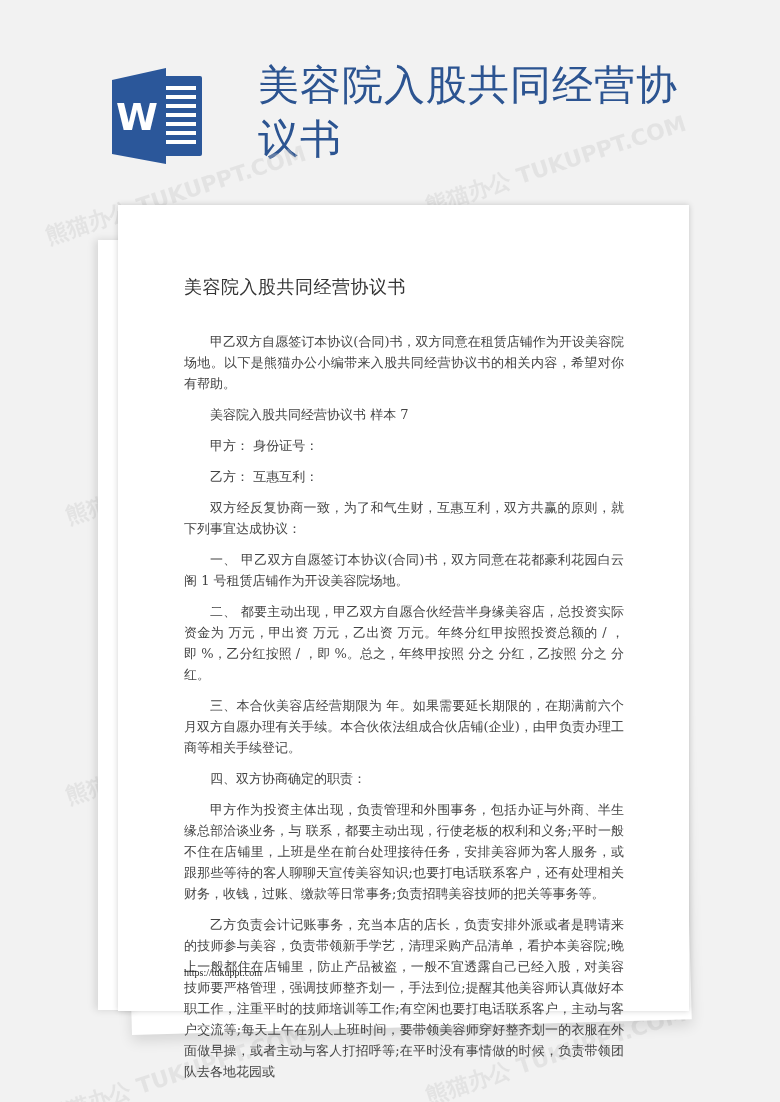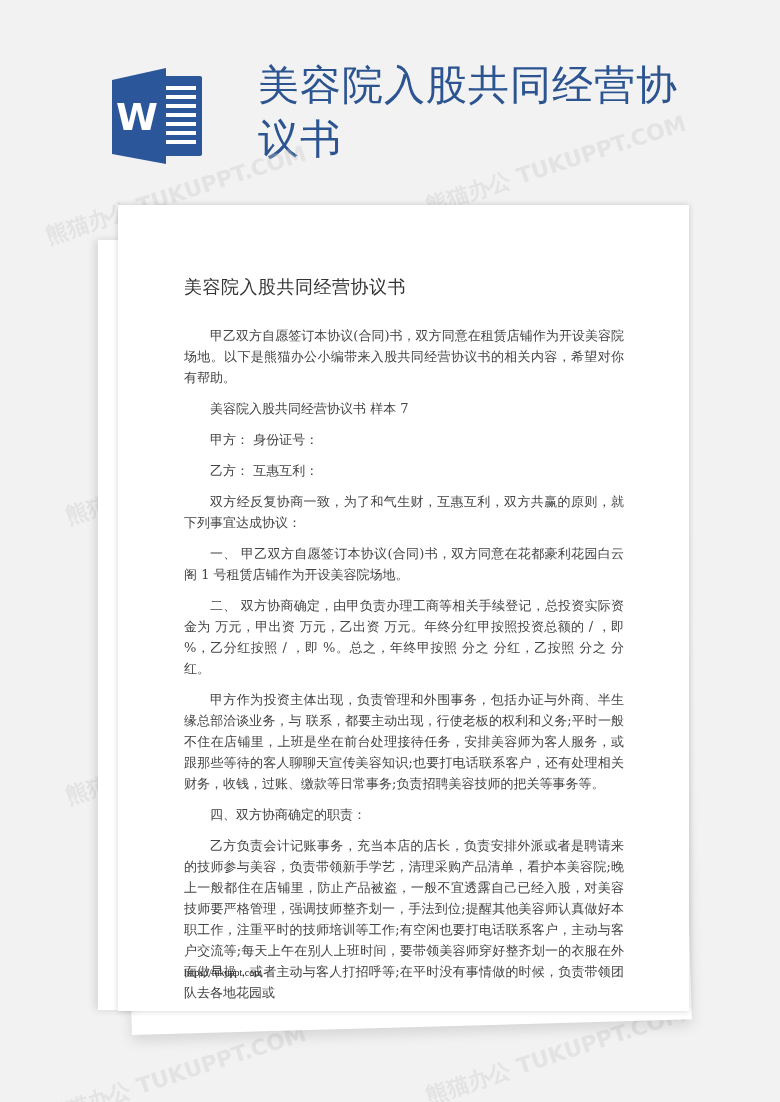--- a/index.html
+++ b/index.html
@@ -30,21 +30,21 @@
     }
     .doc-title {
       position: absolute; left: 66px; top: 70px;
       font-family: "DejaVu Sans", "Liberation Sans", sans-serif;
       font-size: 18px; color: #333; letter-spacing: 0.5px;
     }
     .body-text {
       position: absolute; left: 66px; top: 117px; width: 440px;
       font-size: 13px; line-height: 21px; color: #444; text-align: justify;
     }
-    .body-text p { margin: 3px 0 10px 0; text-indent: 2em; }
+    .body-text p { margin: 9px 0 10px 0; text-indent: 2em; }
     .footer-url {
       position: absolute; left: 66px; top: 762px;
       font-family: Liberation Serif, serif; font-size: 10px; color: #222;
     }
     .watermark {
       position: absolute; font-family: "DejaVu Sans", sans-serif; font-size: 22px;
       font-weight: bold; color: rgba(200,200,200,0.35); transform: rotate(-18deg);
       white-space: nowrap; pointer-events: none;
     }
   </style>
@@ -85,19 +85,20 @@
 
 <div class="page">
   <div class="doc-title">美容院入股共同经营协议书</div>
   <div class="body-text">
     <p>甲乙双方自愿签订本协议(合同)书，双方同意在租赁店铺作为开设美容院场地。以下是熊猫办公小编带来入股共同经营协议书的相关内容，希望对你有帮助。</p>
     <p>美容院入股共同经营协议书 样本 7</p>
     <p>甲方： 身份证号：</p>
     <p>乙方： 互惠互利：</p>
     <p>双方经反复协商一致，为了和气生财，互惠互利，双方共赢的原则，就下列事宜达成协议：</p>
     <p>一、 甲乙双方自愿签订本协议(合同)书，双方同意在花都豪利花园白云阁 1 号租赁店铺作为开设美容院场地。</p>
-    <p>二、 双方协商确定，由甲负责办理工商等相关手续登记，总投资实际资金为 万元，甲出资 万元，乙出资 万元。年终分红甲按照投资总额的 / ，即 %，乙分红按照 / ，即 %。总之，年终甲按照 分之 分红，乙按照 分之 分红。</p>
+    <p>二、 都要主动出现，甲乙双方自愿合伙经营半身缘美容店，总投资实际资金为 万元，甲出资 万元，乙出资 万元。年终分红甲按照投资总额的 / ，即 %，乙分红按照 / ，即 %。总之，年终甲按照 分之 分红，乙按照 分之 分红。</p>
+    <p>三、本合伙美容店经营期限为 年。如果需要延长期限的，在期满前六个月双方自愿办理有关手续。本合伙依法组成合伙店铺(企业)，由甲负责办理工商等相关手续登记。</p>
+    <p>四、双方协商确定的职责：</p>
     <p>甲方作为投资主体出现，负责管理和外围事务，包括办证与外商、半生缘总部洽谈业务，与 联系，都要主动出现，行使老板的权利和义务;平时一般不住在店铺里，上班是坐在前台处理接待任务，安排美容师为客人服务，或跟那些等待的客人聊聊天宣传美容知识;也要打电话联系客户，还有处理相关财务，收钱，过账、缴款等日常事务;负责招聘美容技师的把关等事务等。</p>
-    <p>四、双方协商确定的职责：</p>
     <p>乙方负责会计记账事务，充当本店的店长，负责安排外派或者是聘请来的技师参与美容，负责带领新手学艺，清理采购产品清单，看护本美容院;晚上一般都住在店铺里，防止产品被盗，一般不宜透露自己已经入股，对美容技师要严格管理，强调技师整齐划一，手法到位;提醒其他美容师认真做好本职工作，注重平时的技师培训等工作;有空闲也要打电话联系客户，主动与客户交流等;每天上午在别人上班时间，要带领美容师穿好整齐划一的衣服在外面做早操，或者主动与客人打招呼等;在平时没有事情做的时候，负责带领团队去各地花园或</p>
   </div>
   <div class="footer-url">https://tukuppt.com</div>
 </div>
 
 </body></html>

